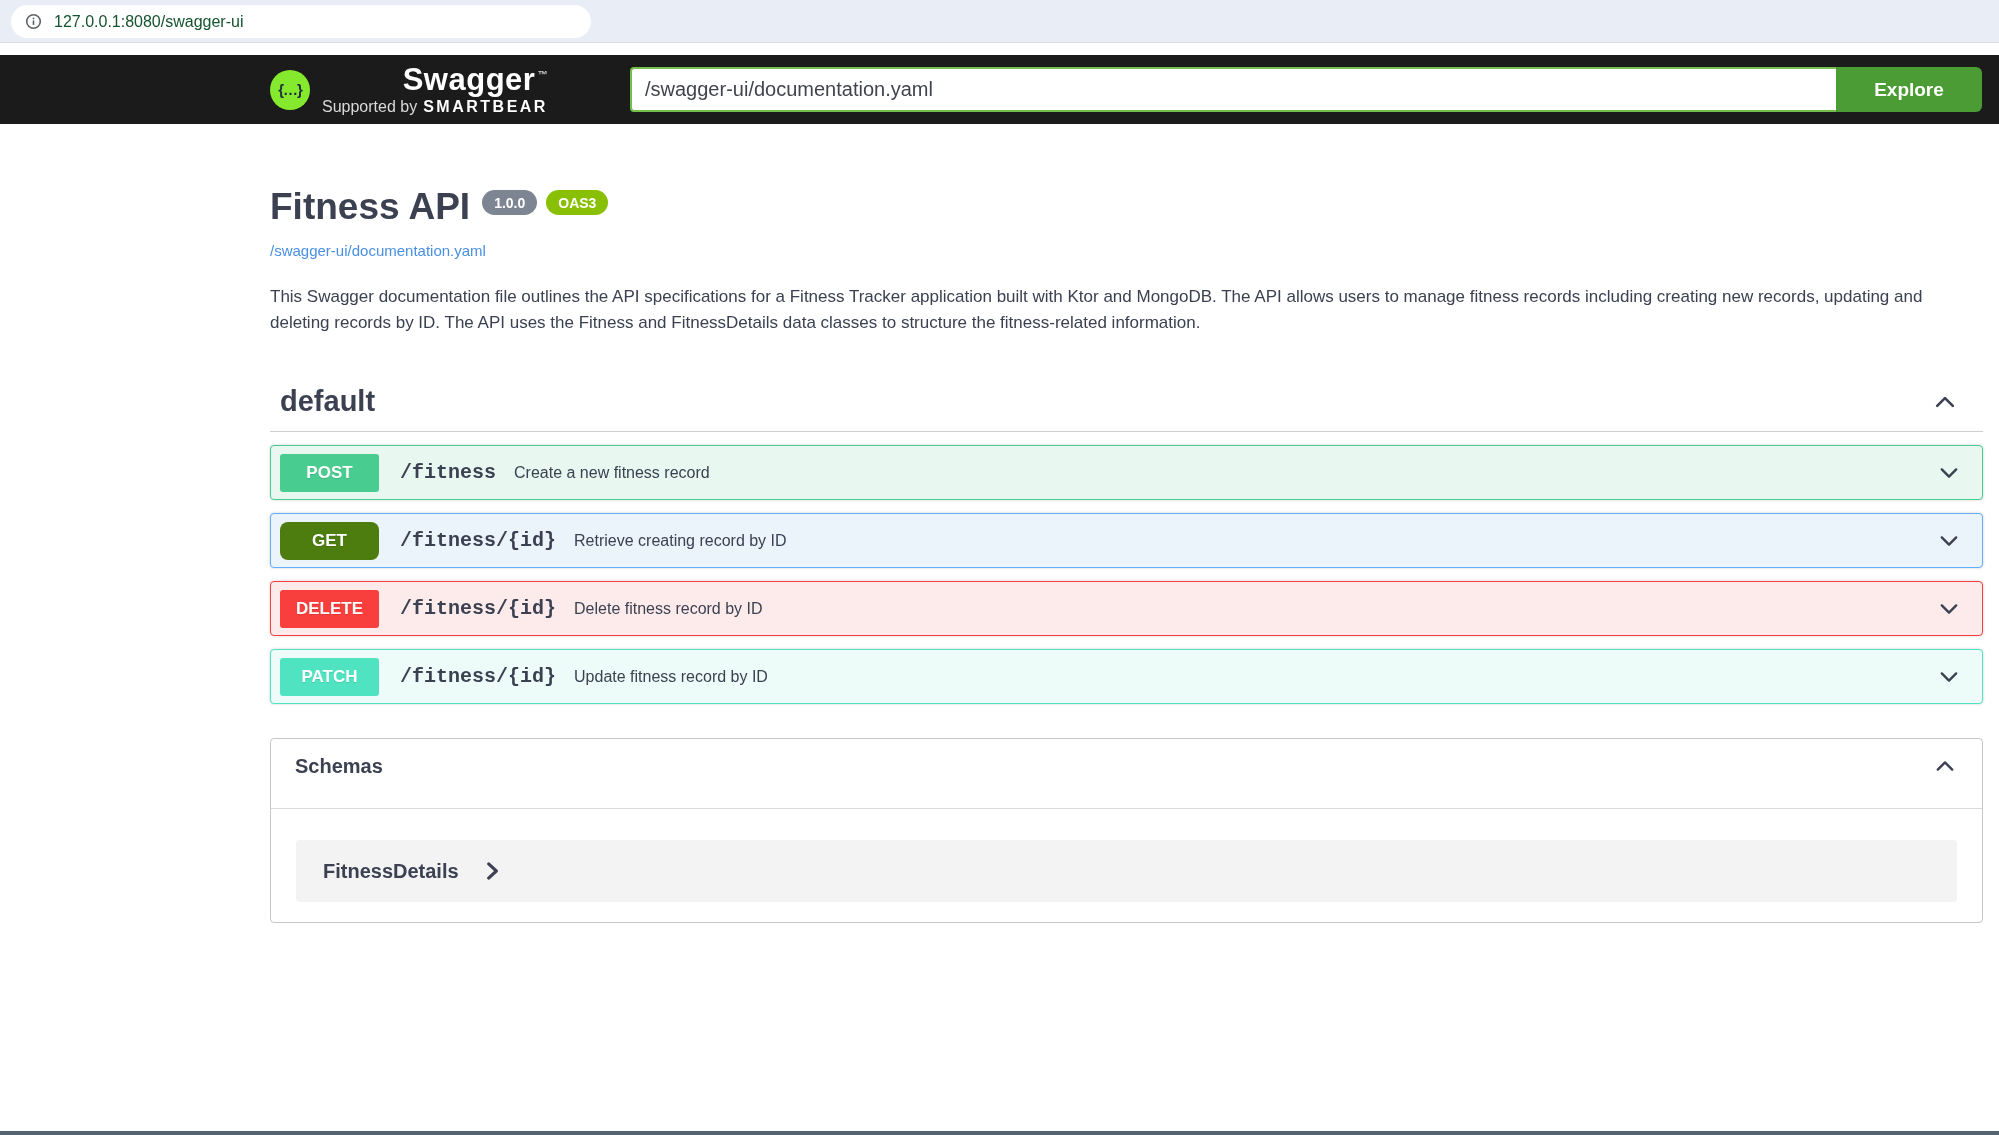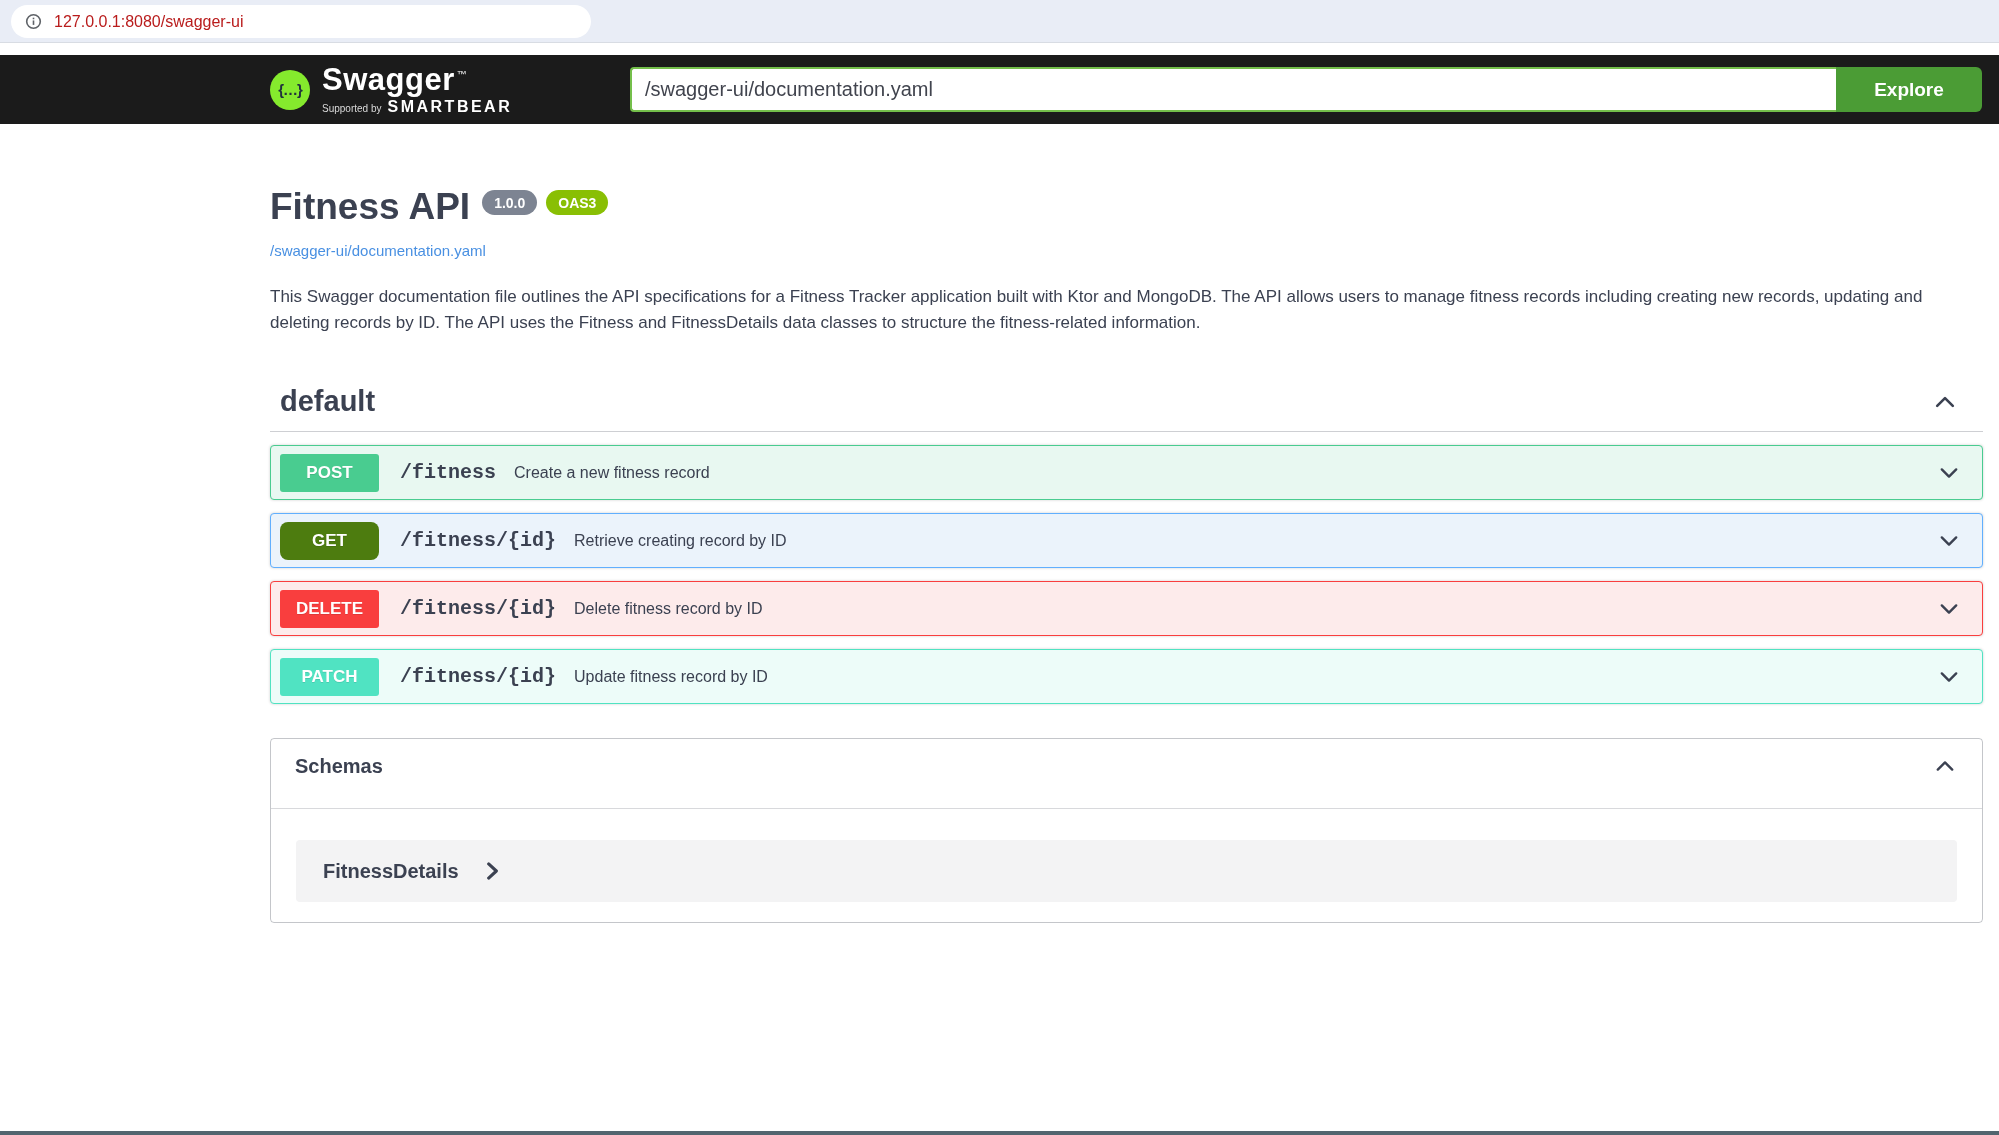--- a/index.html
+++ b/index.html
@@ -8,35 +8,35 @@
     width:1999px; height:1135px; position:relative; overflow:hidden;
     background:#fff; font-family:"Liberation Sans", sans-serif; color:#3b4151;
   }
 
   
   .browser-bar { height:43px; background:#e9edf6; border-bottom:1px solid #d8dce3; position:relative; }
   .url-pill {
     position:absolute; left:11px; top:5px; width:580px; height:33px;
     background:#fff; border-radius:17px; display:flex; align-items:center; padding:0 14px;
   }
-  .url-text { margin-left:12px; font-size:16px; color:#b91c1c; }
+  .url-text { margin-left:12px; font-size:16px; color:#14532d; }
 
   
   .topbar { margin-top:12px; height:69px; background:#1b1b1b; position:relative; }
   .logo { position:absolute; left:270px; top:0; height:100%; display:flex; align-items:center; cursor:pointer; }
   .logo-circle {
     width:40px; height:40px; border-radius:50%;
     display:flex; align-items:center; justify-content:center;
     font-weight:bold; font-size:15px; letter-spacing:-1px; color:#20313d;
   }
-  .logo-textcol { margin-left:12px; display:flex; flex-direction:column; }
+  .logo-textcol { margin-left:12px; display:flex; flex-direction:column;align-items:flex-end; }
   .logo-word { color:#fff; font-size:31px; font-weight:600; line-height:1; letter-spacing:.5px; }
   .logo-word sup { font-size:10px; color:#cfcfcf; margin-left:2px; }
   .logo-tagline { margin-top:3px; display:flex; align-items:baseline; gap:6px; }
-  .tagline-prefix { color:#d9d9d9; font-size:10px; }
+  .tagline-prefix { color:#d9d9d9; font-size:16px; }
   .tagline-brand { color:#fff; font-size:16px; font-weight:bold; letter-spacing:2.5px; }
   .download-wrapper { position:absolute; left:630px; right:17px; top:12px; bottom:12px; display:flex; }
   .spec-input {
     flex:1; height:100%; border:2px solid #74bf4b; border-right:none;
     border-radius:4px 0 0 4px; font-family:"Liberation Sans",sans-serif;
     font-size:20px; padding:0 13px; color:#41444e; outline:none; background:#fff;
   }
   .explore-btn {
     width:146px; height:100%; border:none; border-radius:0 6px 6px 0;
     color:#fff; font-weight:bold; font-size:19px; font-family:"Liberation Sans",sans-serif;

